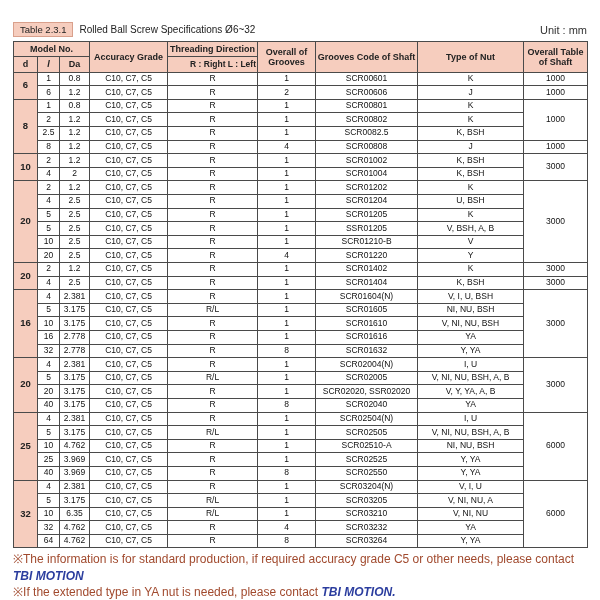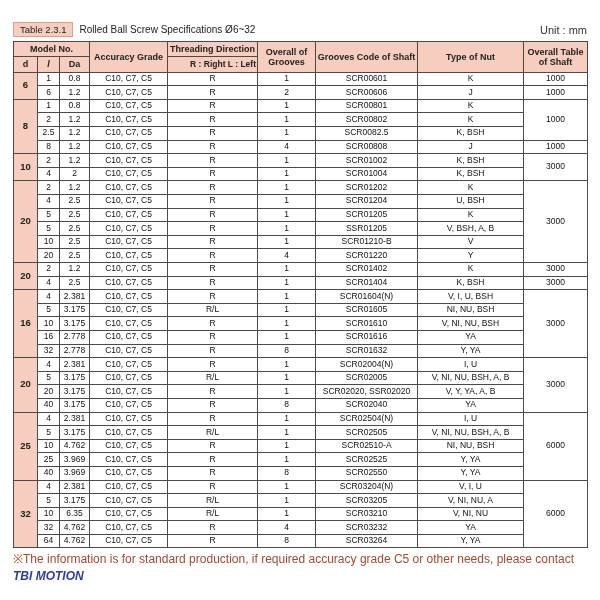--- a/index.html
+++ b/index.html
@@ -418,15 +418,18 @@
           <td>SCR03264</td>
           <td>Y, YA</td>
         </tr>
       </tbody>
   </table>
 
   <div class="notes">
     <div class="note">
       <span>※The information is for standard production, if required accuracy grade C5 or other needs, please contact </span><span class="brand">TBI MOTION</span>
     </div>
+    <div class="note">
+      <span>※If the extended type in YA nut is needed, please contact </span><span class="brand">TBI MOTION.</span>
+    </div>
   </div>
 
 </div>
 
 </body></html>

